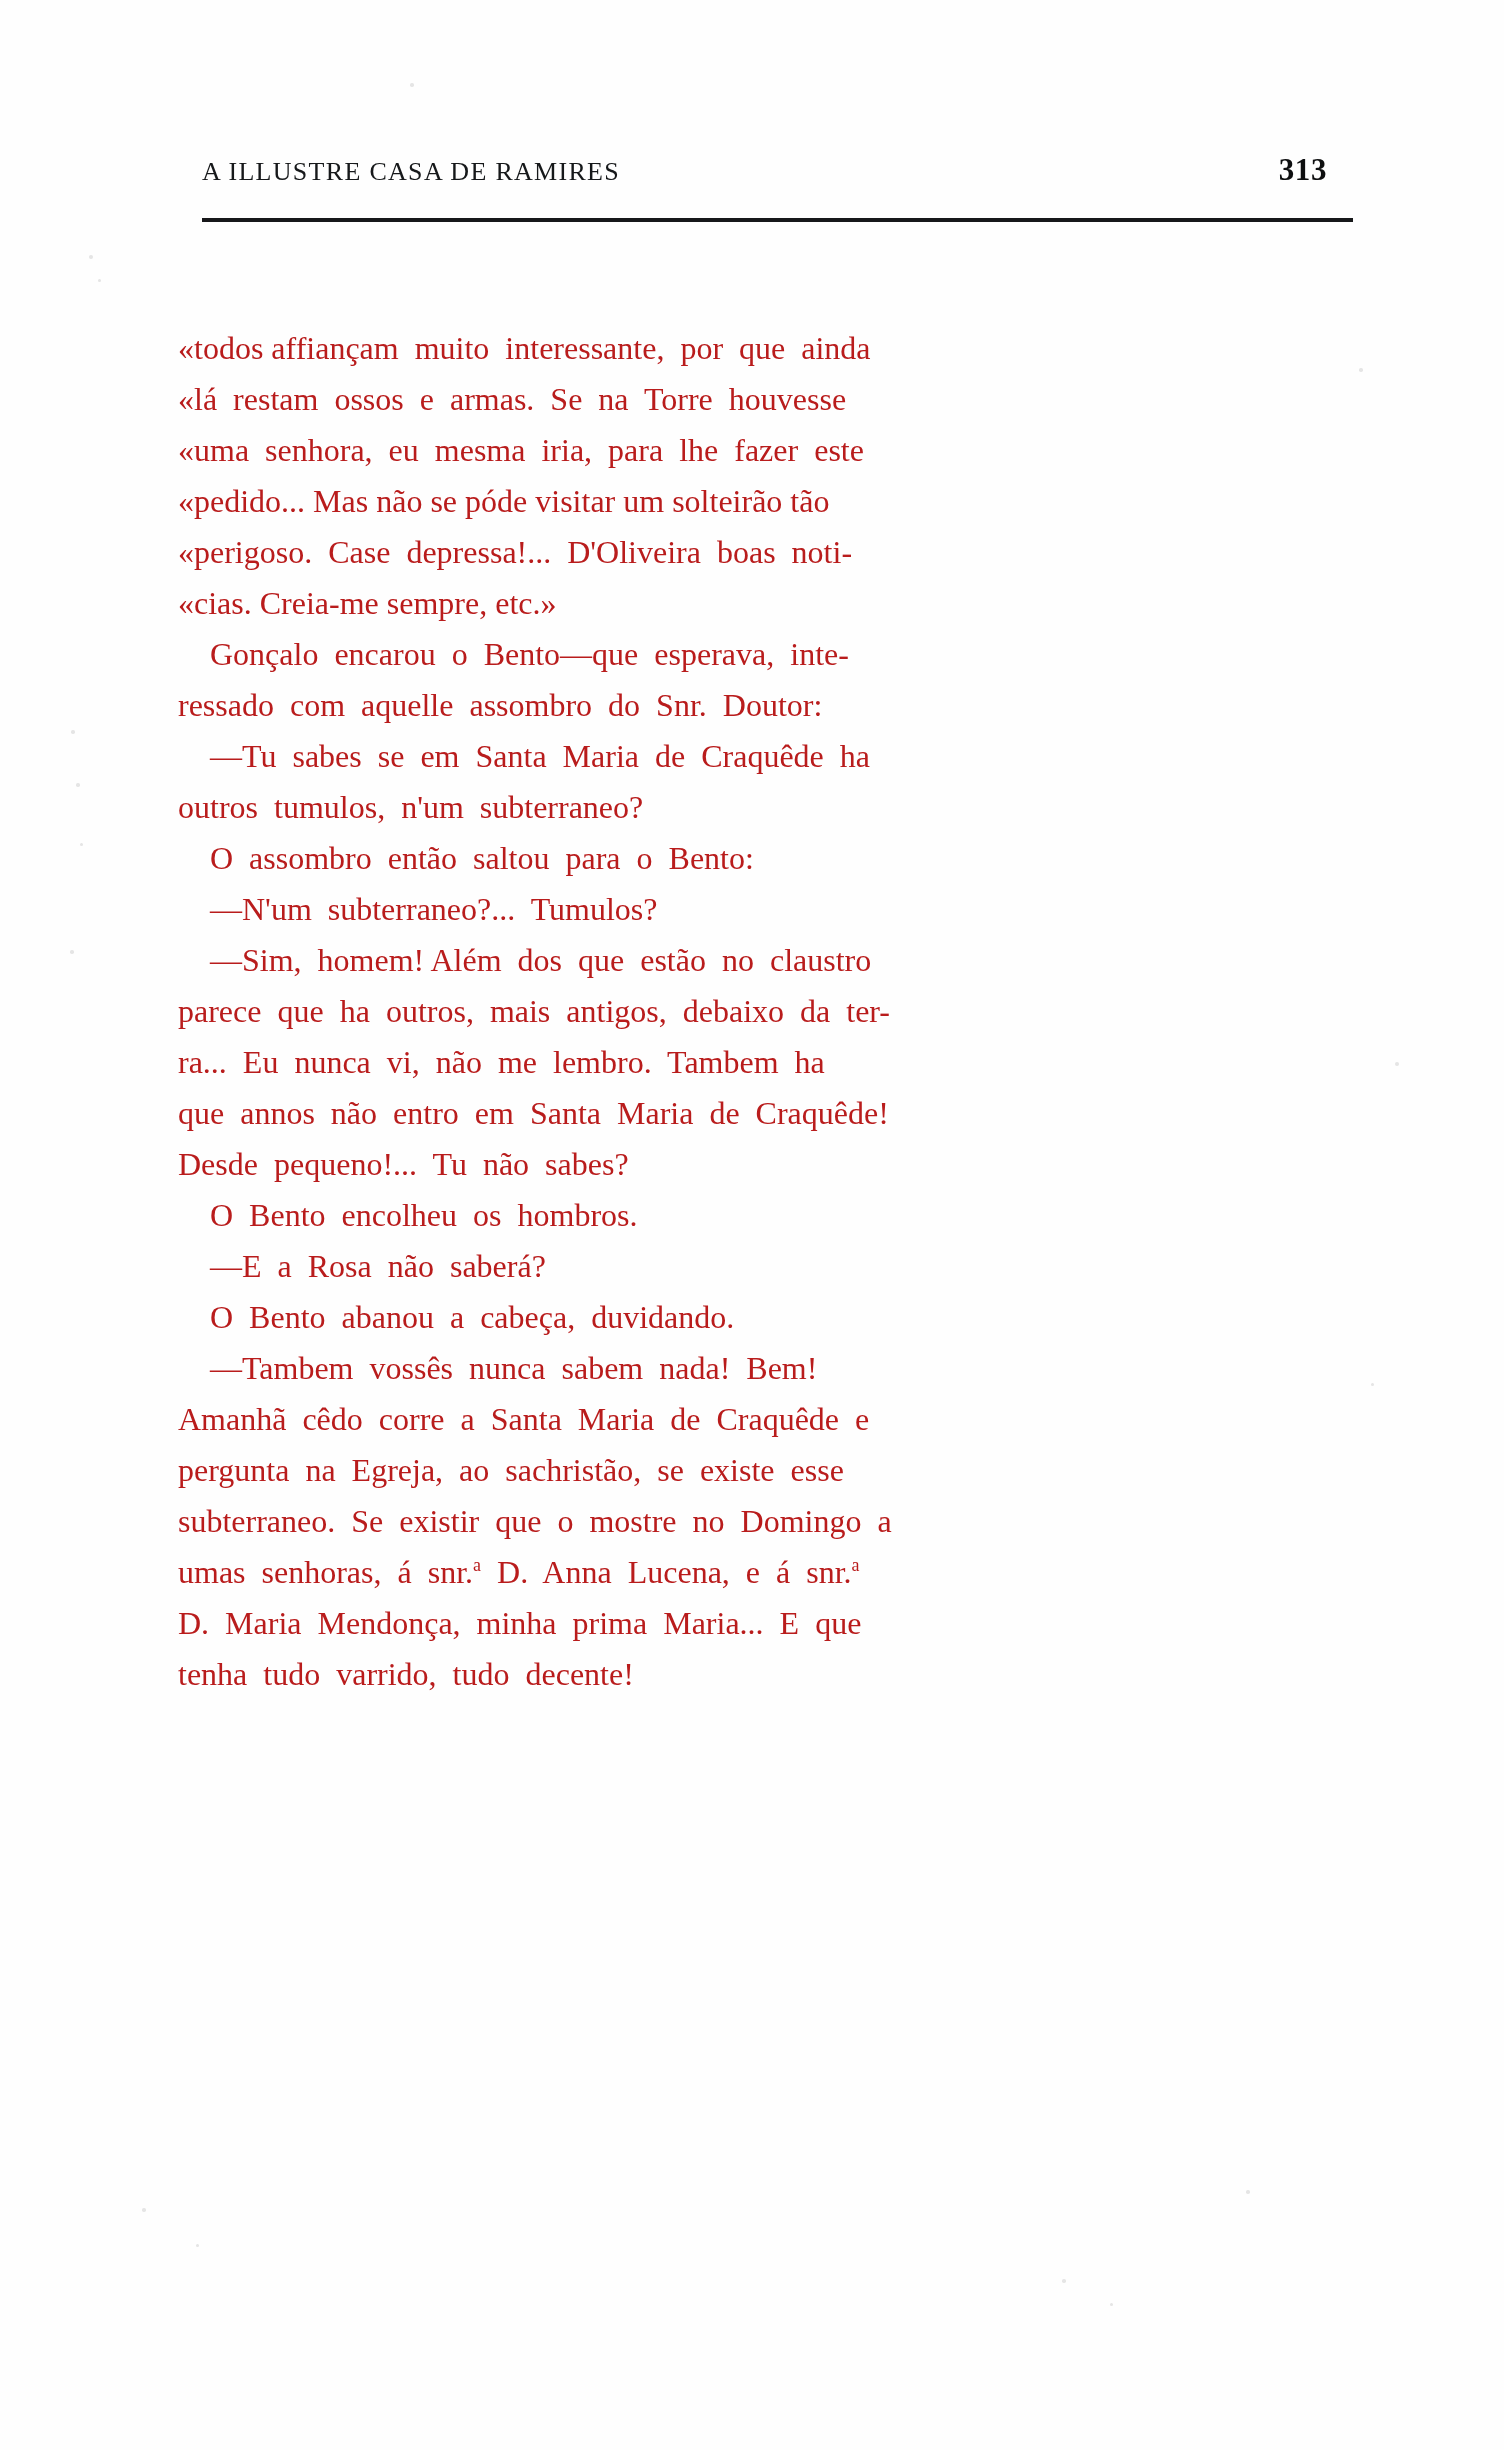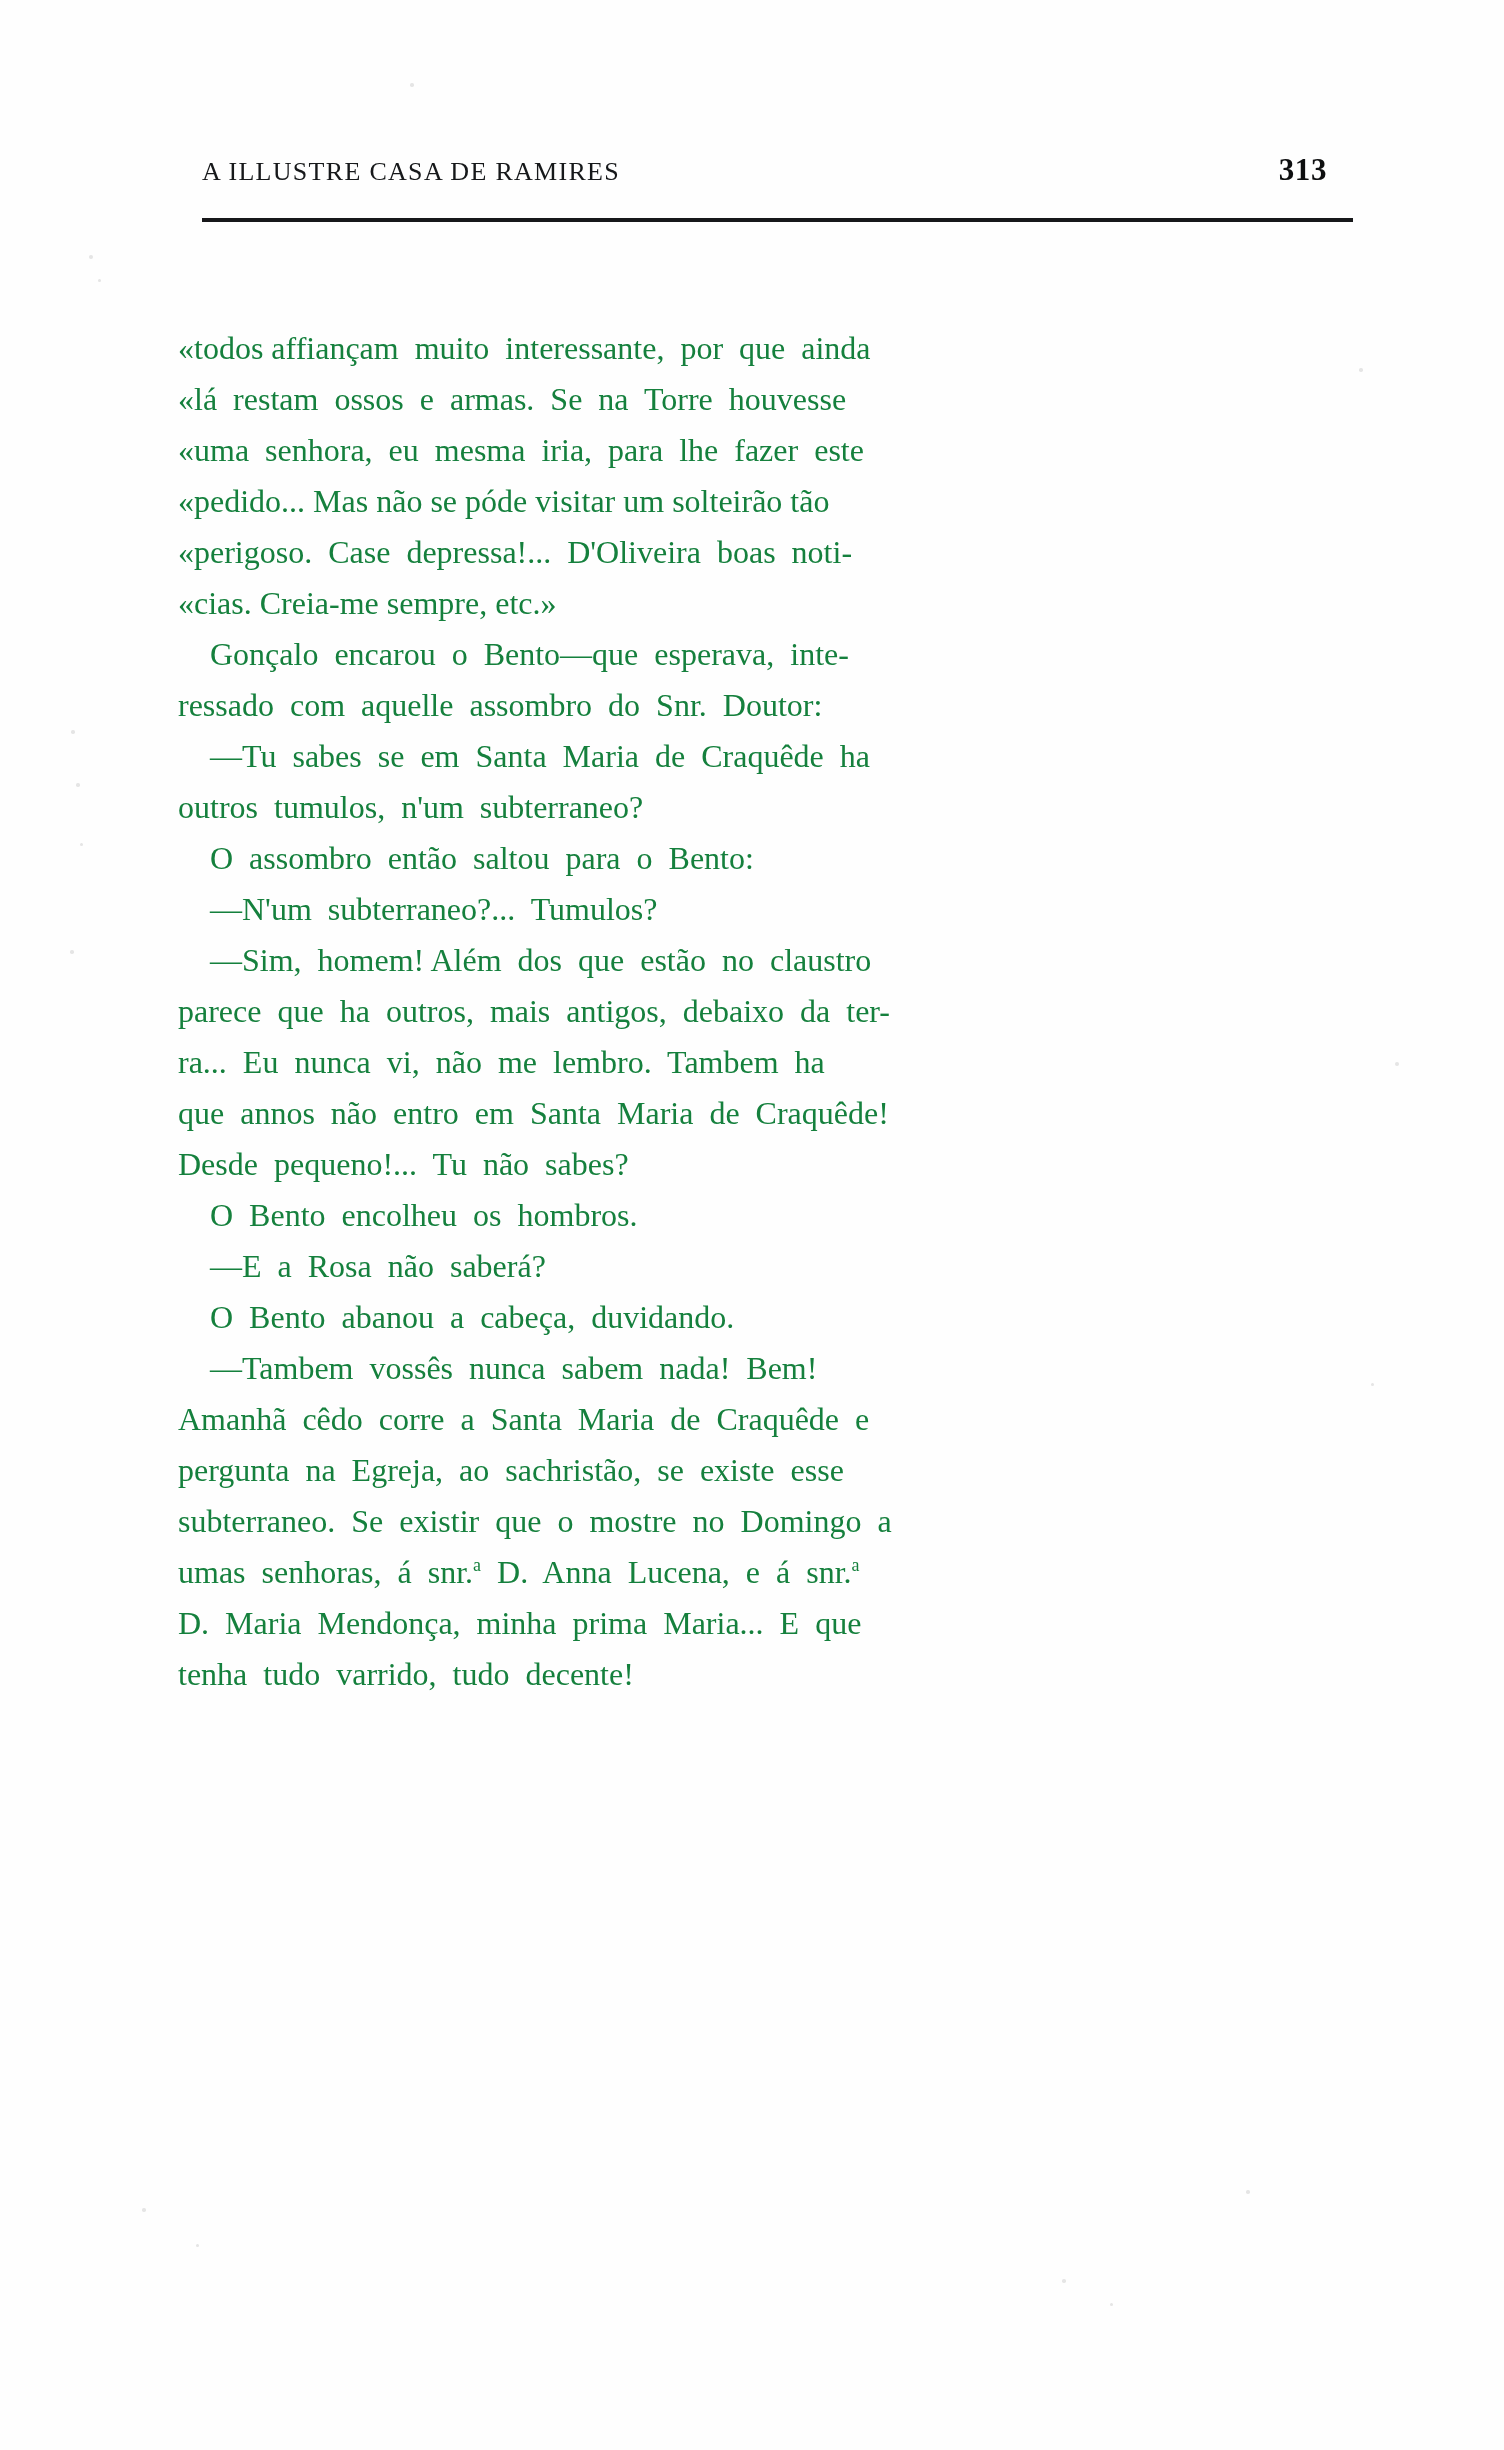--- a/index.html
+++ b/index.html
@@ -60,21 +60,21 @@
     height: 4.2px;
     background: #17181a;
   }
   .body-text {
     position: absolute;
     top: 323px;
     left: 178px;
     width: 1169px;
     font-size: 32px;
     line-height: 51px;
-    color: #15803d;
+    color: #b91c1c;
     text-align: justify;
     text-justify: inter-word;
   }
   .body-text p {
     margin: 0;
     white-space: pre-wrap;
   }
   .line {
     display: block;
     white-space: pre;

